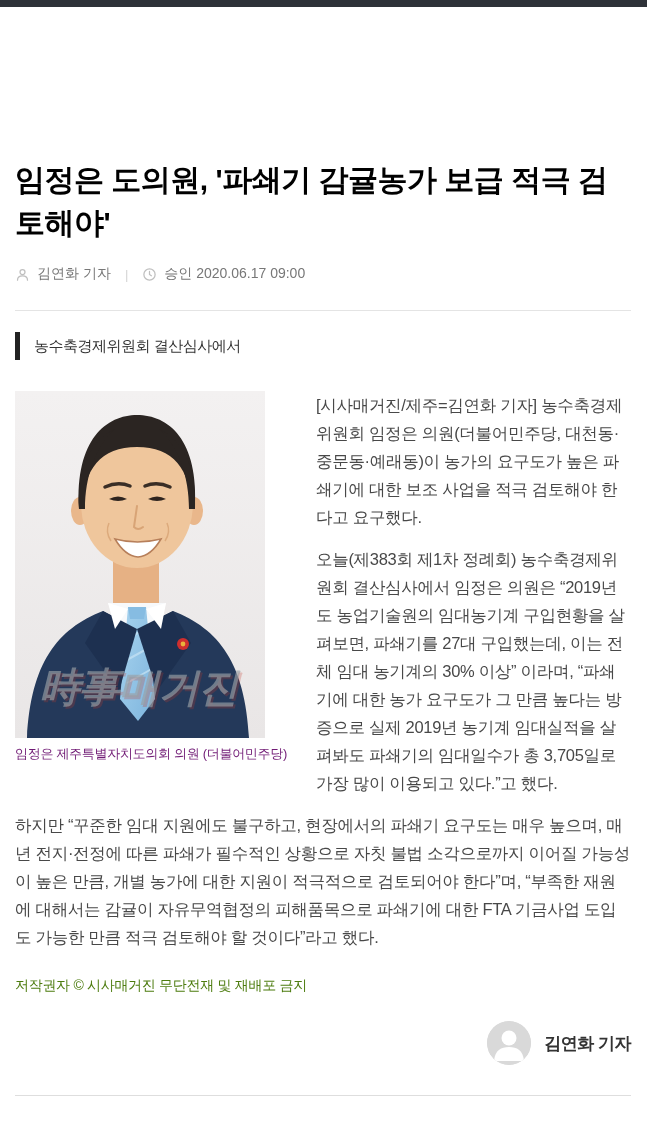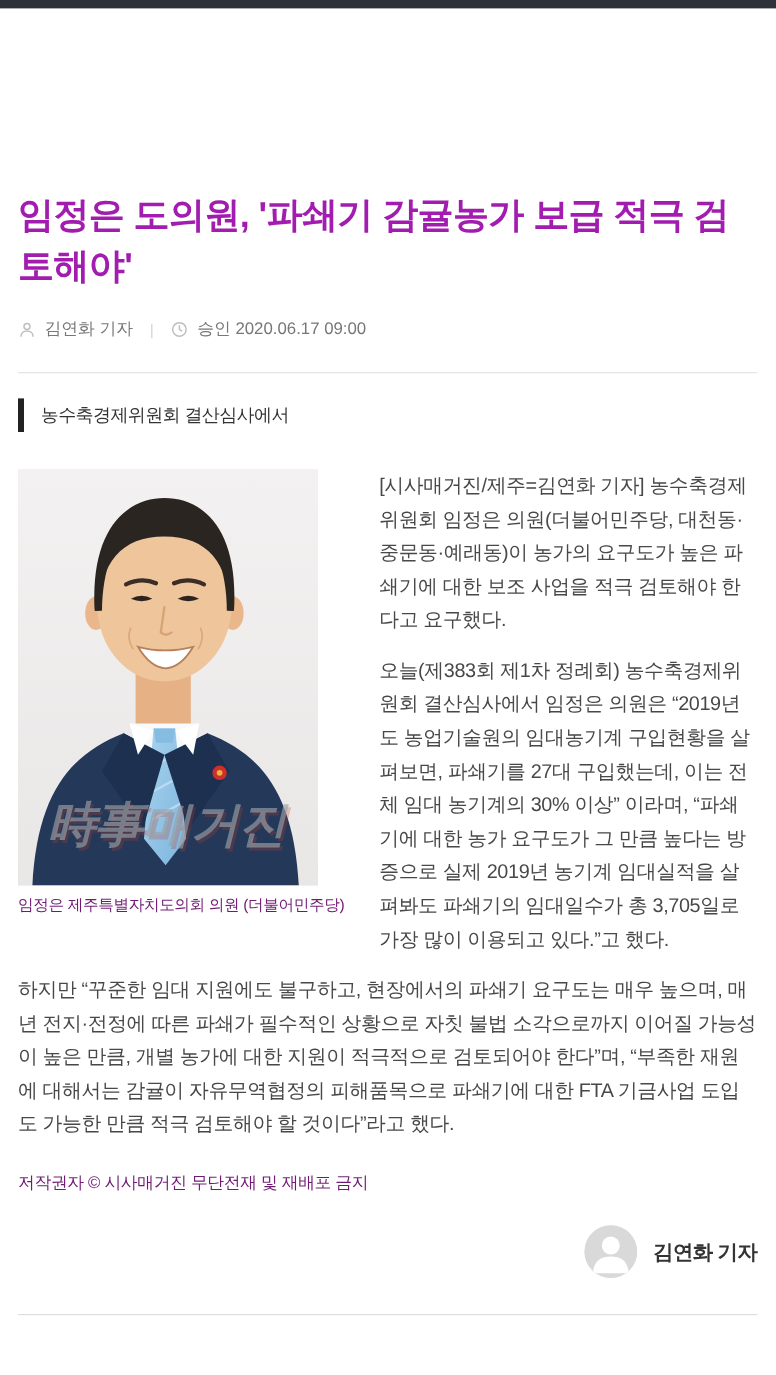--- a/index.html
+++ b/index.html
@@ -19,21 +19,21 @@
   }
   .container {
     padding: 0 16px 0 15px;
   }
   
   h1.title {
     margin: 151px 0 16px 0;
     font-size: 30px;
     line-height: 43px;
     font-weight: 700;
-    color: #a21caf;
+    color: #000000;
     letter-spacing: -0.5px;
     word-break: break-all;
   }
   
   .byline {
     margin-top: 21px;
     display: flex;
     align-items: center;
     font-size: 14px;
     color: #777777;
@@ -92,21 +92,21 @@
     color: #701a75;
     letter-spacing: -0.3px;
   }
   .article-body p { margin: 12px 0 14px 0; }
   .article-body p:last-of-type { margin-bottom: 0; }
   
   .copyright {
     clear: both;
     padding-top: 26px;
     font-size: 14px;
-    color: #701a75;
+    color: #4d7c0f;
     letter-spacing: -0.3px;
   }
   
   .reporter-row {
     margin-top: 26px;
     display: flex;
     justify-content: flex-end;
     align-items: center;
   }
   .avatar {

